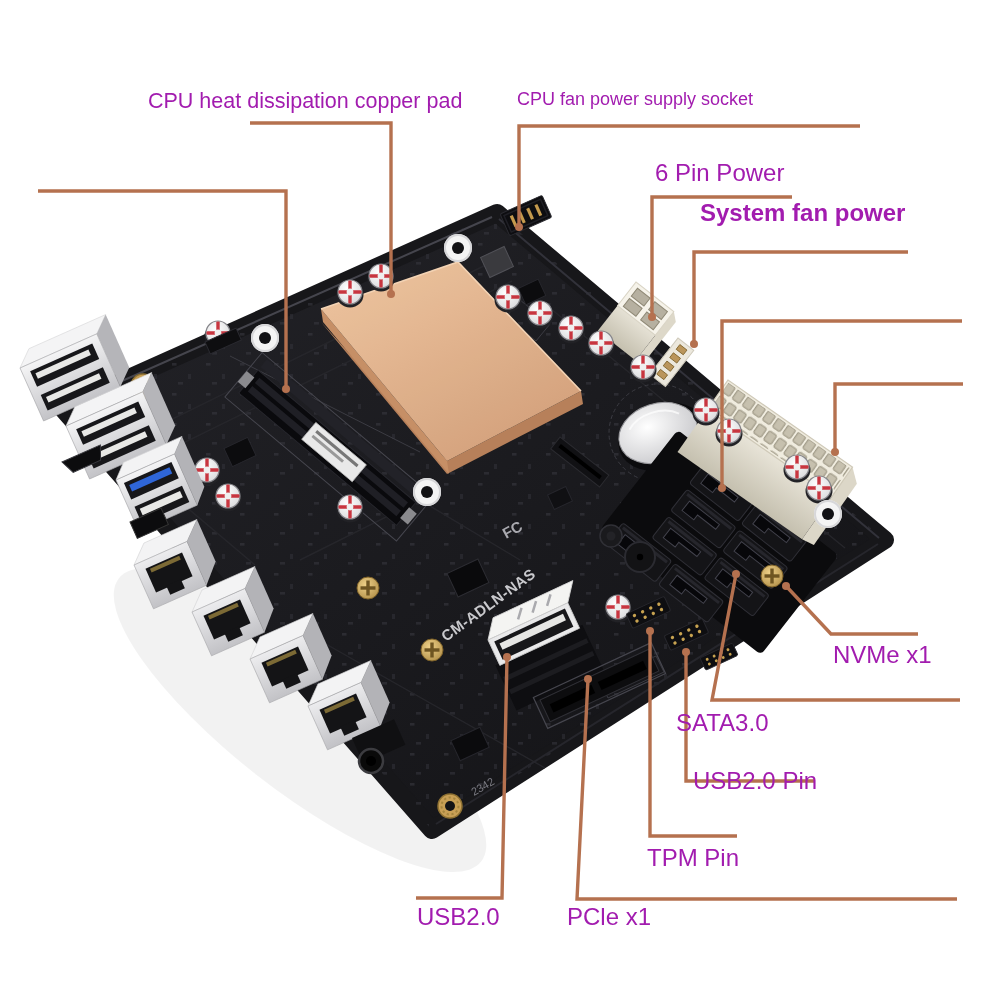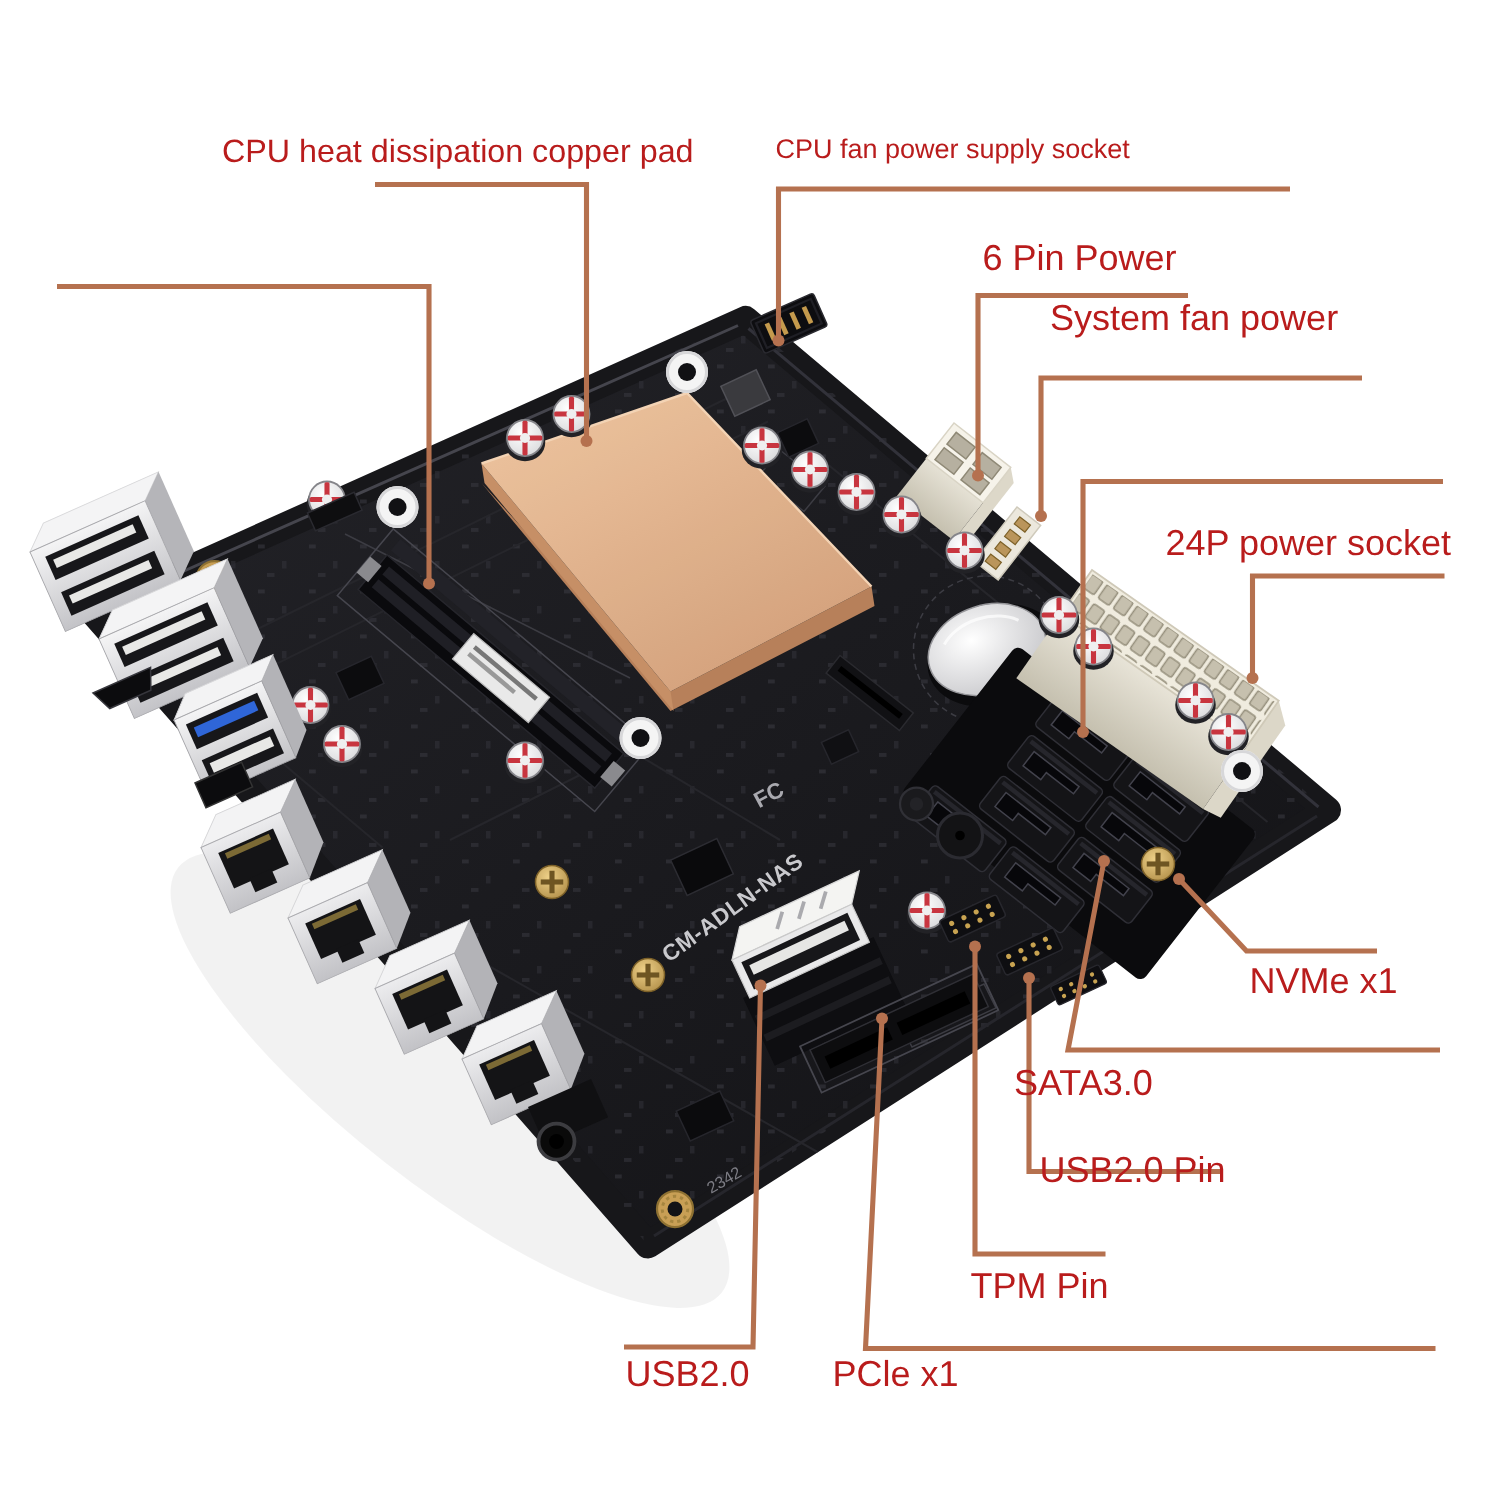--- a/index.html
+++ b/index.html
@@ -1,22 +1,22 @@
 <!DOCTYPE html>
 <html><head>
 <meta charset="utf-8">
 <style>
   html,body{margin:0;padding:0;background:#ffffff;}
   .stage{position:relative;width:1000px;height:1000px;background:#fff;overflow:hidden;
          font-family:"Liberation Sans",sans-serif;}
   .stage svg{position:absolute;left:0;top:0;}
-  .lbl{position:absolute;color:#b91c1c;font-size:24px;white-space:nowrap;line-height:26px;text-align:right;}
+  .lbl{position:absolute;color:#a21caf;font-size:24px;white-space:nowrap;line-height:26px;text-align:right;}
   .lbl.small{font-size:21.5px;}
   .lbl.mid{font-size:18px;}
-  .lbl.two{white-space:normal;}
+  .lbl.two{white-space:normal;font-weight:bold;}
   .lbl.two span{display:block;}
 </style>
 </head>
 <body>
 
 <div class="stage">
 
 <svg width="1000" height="1000" viewBox="0 0 1000 1000">
   <defs>
     <linearGradient id="pcbGrad" x1="0" y1="0" x2="1" y2="1">
@@ -377,21 +377,20 @@
     </g>
   </g>
 </svg>
 
 <div class="lbl small" style="left:148px;top:88px">CPU heat dissipation copper pad</div>
 <div class="lbl mid" style="left:517px;top:86px">CPU fan power supply socket</div>
 <div class="lbl" style="left:655px;top:160px">6 Pin Power</div>
 <div class="lbl two" style="left:700px;top:200px">
   <span>System fan power</span>
 </div>
-<div class="lbl" style="left:777px;top:350px">24P power socket</div>
 <div class="lbl" style="left:833px;top:642px">NVMe x1</div>
 <div class="lbl" style="left:676px;top:710px">SATA3.0</div>
 <div class="lbl" style="left:693px;top:768px">USB2.0 Pin</div>
 <div class="lbl" style="left:647px;top:845px">TPM Pin</div>
 <div class="lbl" style="left:417px;top:904px">USB2.0</div>
-<div class="lbl" style="left:555px;top:904px">PCle x1</div>
+<div class="lbl" style="left:567px;top:904px">PCle x1</div>
 
 </div>
 
 </body></html>

